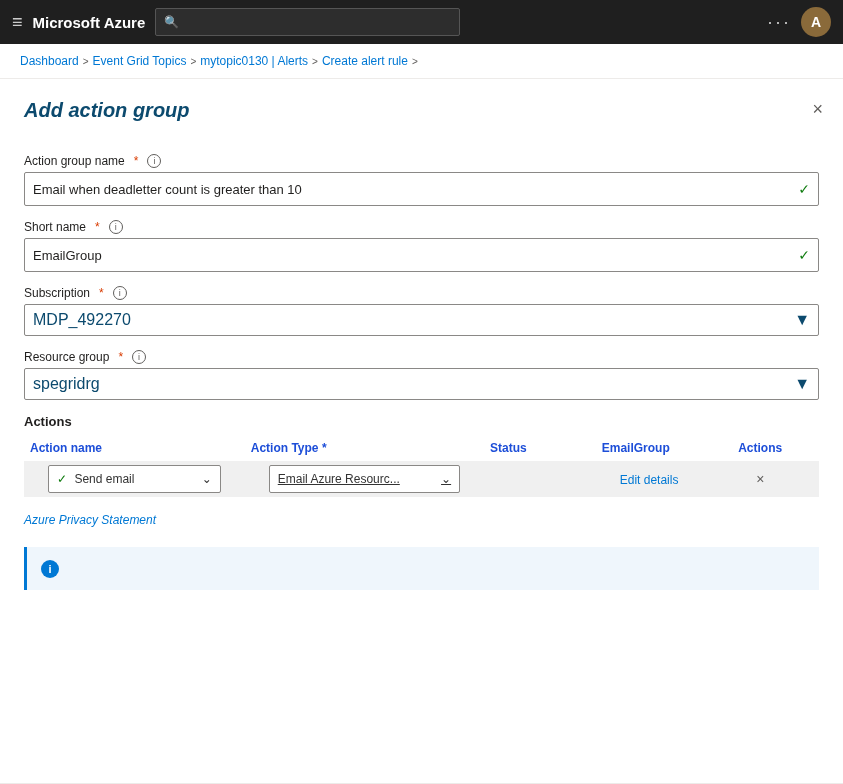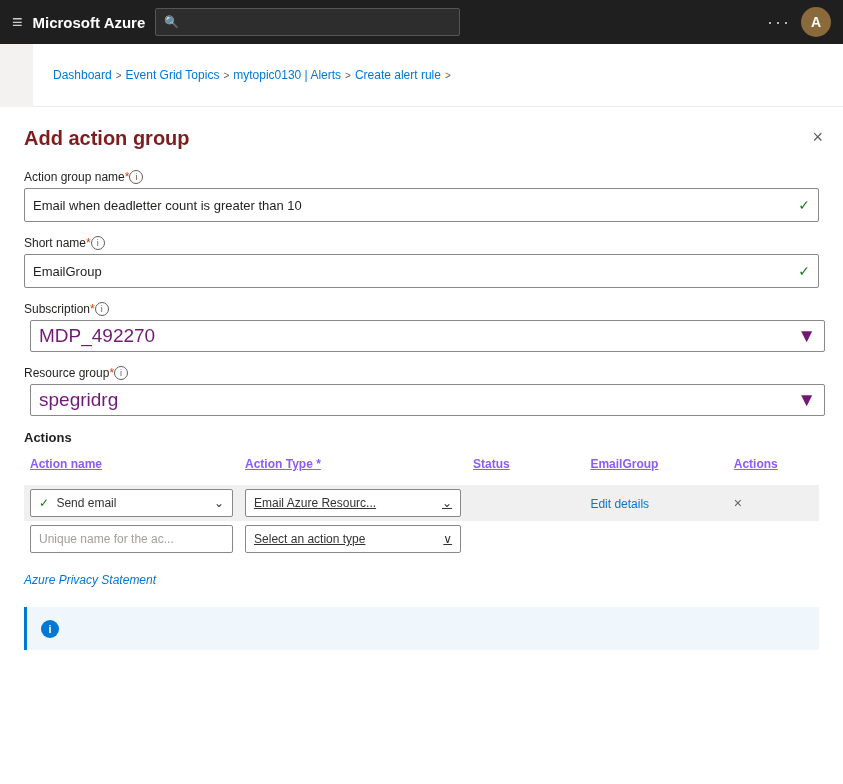--- a/index.html
+++ b/index.html
@@ -43,45 +43,45 @@
     .top-nav .dots { color: #ccc; font-size: 18px; cursor: pointer; letter-spacing: 2px; }
     .top-nav .avatar {
       width: 30px; height: 30px; border-radius: 50%;
       background: #8a6a3a; display: flex; align-items: center; justify-content: center;
       font-size: 14px; font-weight: bold; color: #fff; cursor: pointer;
     }
 
     
     .breadcrumb {
       background: #fff;
-      padding: 24px 20px;
+      padding: 10px 20px;
       font-size: 12px;
       color: #0078d4;
       display: flex;
       align-items: center;
       gap: 4px;
       border-bottom: 1px solid #edebe9;
-      margin-left: 33px;
     }
     .breadcrumb a { color: #0078d4; text-decoration: none; cursor: pointer; }
     .breadcrumb .sep { color: #605e5c; font-size: 10px; }
 
     
     .main-content {
       background: #fff;
       min-height: calc(784px - 44px - 36px);
       padding: 20px 24px;
       position: relative;
     }
 
     .page-title {
       font-size: 20px;
       font-weight: 600;
-      color: #7f1d1d;
-      margin-bottom: 20px;
+      color: #0c4a6e;
+      margin-bottom: 32px;
+      font-style: italic;
     }
 
     .close-btn {
       position: absolute;
       top: 20px;
       right: 20px;
       background: none;
       border: none;
       font-size: 18px;
       cursor: pointer;
@@ -89,21 +89,21 @@
     }
 
     .section { margin-bottom: 14px; }
 
     .field-label {
       font-size: 12px;
       color: #201f1e;
       margin-bottom: 4px;
       display: flex;
       align-items: flex-start;
-      gap: 0;
+      gap: 9px;
     }
     .field-label .required { color: #d83b01; }
     .field-label .info-icon {
       width: 14px; height: 14px;
       border: 1px solid #605e5c;
       border-radius: 50%;
       display: inline-flex;
       align-items: center;
       justify-content: center;
       font-size: 9px;
@@ -124,50 +124,48 @@
       background: #fff;
       height: 32px;
     }
     .field-input .check-icon { color: #107c10; font-size: 14px; }
 
     .field-select {
       width: 100%;
       border: 1px solid #8a8886;
       border-radius: 2px;
       padding: 5px 8px;
-      font-size: 19px;
-      color: #701a75;
+      font-size: 16px;
+      color: #0c4a6e;
       background: #fff;
       height: 32px;
       display: flex;
       align-items: center;
       justify-content: space-between;
-      margin-left: 6px;
     }
 
     
     .actions-section-label {
       font-size: 13px;
       font-weight: 600;
       color: #201f1e;
       margin-bottom: 8px;
     }
 
     .actions-table { width: 100%; border-collapse: collapse; }
     .actions-table th {
       text-align: left;
       font-size: 12px;
       font-weight: 600;
-      color: #8b5cf6;
-      padding: 4px 6px 14px 6px;
+      color: #1d4ed8;
+      padding: 4px 6px 6px 6px;
       border-bottom: none;
-      text-decoration: underline;
     }
     .actions-table td {
-      padding: 4px 6px;
+      padding: 4px 24px;
       vertical-align: middle;
     }
     .actions-table .row-filled { background: #f0f0f0; }
     .actions-table .row-empty { background: #fff; }
 
     .action-name-dropdown {
       border: 1px solid #8a8886;
       border-radius: 2px;
       padding: 4px 8px;
       font-size: 12px;
@@ -384,36 +382,20 @@
             <span></span>
           </td>
           <td>
             <a class="edit-details-link">Edit details</a>
           </td>
           <td>
             <button class="remove-btn">×</button>
           </td>
         </tr>
 
-        <tr class="row-empty">
-          <td>
-            <div class="placeholder-input">
-              <span>Unique name for the ac...</span>
-            </div>
-          </td>
-          <td>
-            <div class="action-type-dropdown">
-              <span>Select an action type</span>
-              <span>∨</span>
-            </div>
-          </td>
-          <td></td>
-          <td></td>
-          <td></td>
-        </tr>
       </tbody>
     </table>
   </div>
 
   <div class="privacy-links">
     <a>Azure Privacy Statement</a>
   </div>
 
   <div class="info-banner">
     <div class="info-circle">i</div>

